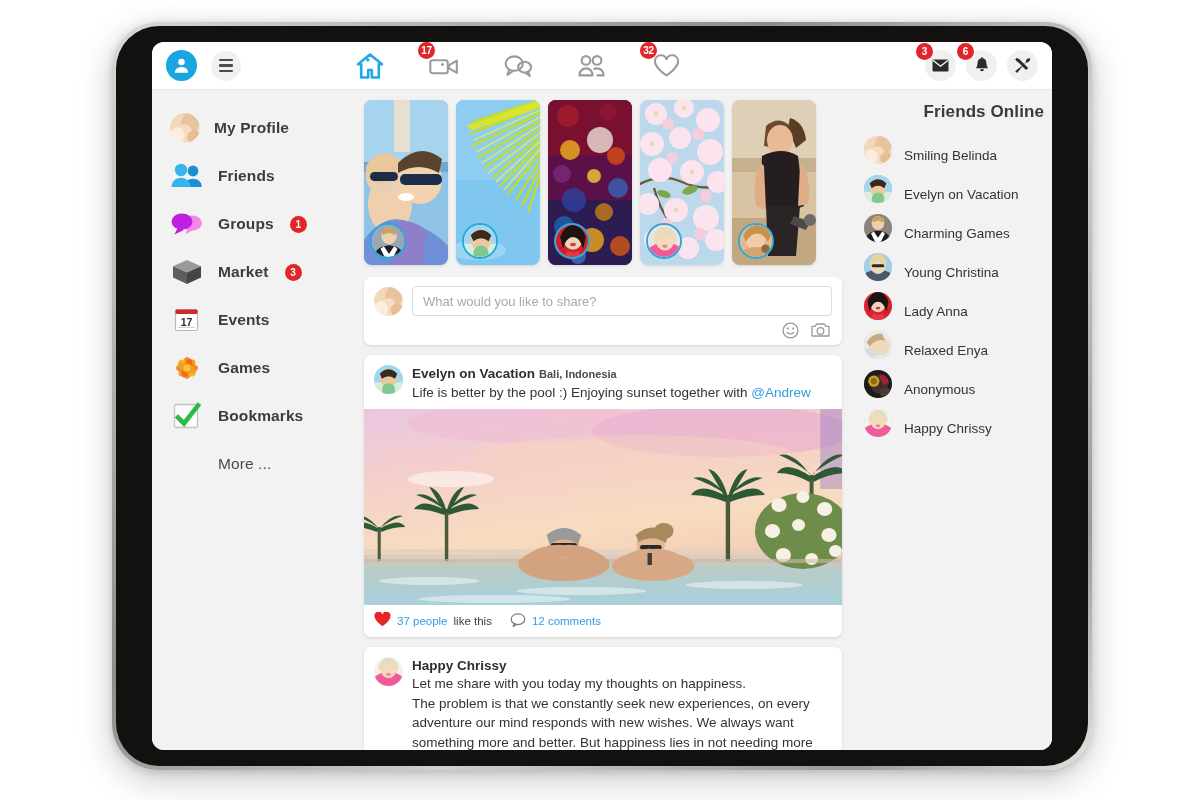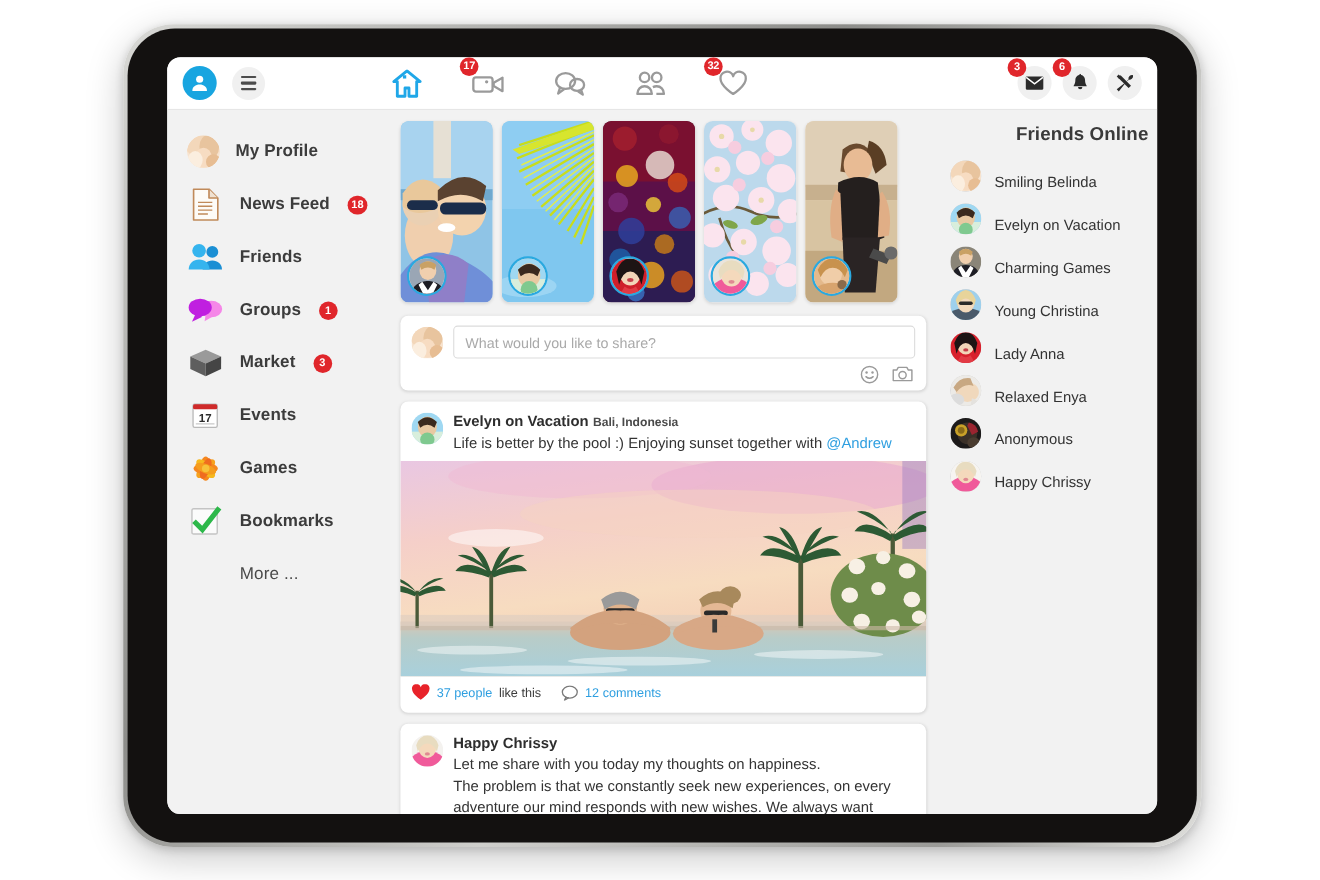--- a/index.html
+++ b/index.html
@@ -16,21 +16,21 @@
     width: 980px; height: 748px;
     border-radius: 46px;
     background: linear-gradient(135deg,#d9d9d6 0%,#bdbdba 14%,#8d8d8a 38%,#cfcfcc 62%,#9a9a97 86%,#e2e2df 100%);
     padding: 4px;
     box-shadow: 0 10px 34px rgba(0,0,0,0.22), 0 2px 8px rgba(0,0,0,0.14);
   }
   #device-bezel {
     width: 100%; height: 100%;
     border-radius: 43px;
     background: #131110;
-    padding: 26px 36px;
+    padding: 16px 36px;
     display: flex;
   }
   #screen {
     flex: 1;
     border-radius: 12px;
     background: #f2f2f2;
     overflow: hidden;
     position: relative;
     display: flex;
     flex-direction: column;
@@ -255,33 +255,20 @@
                   <ellipse cx="27" cy="14" rx="12" ry="15" fill="#e8c49e"></ellipse>
                   <ellipse cx="20" cy="27" rx="10" ry="12" fill="#f7dcc2"></ellipse>
                   <ellipse cx="10" cy="30" rx="9" ry="11" fill="#fbeedf"></ellipse>
                   <ellipse cx="32" cy="32" rx="9" ry="9" fill="#e7bd93"></ellipse>
                 </g>
               </svg>
             </div>
             <span class="side-label">My Profile</span>
           </div>
 
-          <div class="side-item">
-            <div class="side-ico">
-              <svg width="26" height="30" viewBox="0 0 26 30">
-                <path d="M2 1h14l8 8v20H2z" fill="#fdfbf7" stroke="#c08a5a" stroke-width="1.5" stroke-linejoin="round"></path>
-                <path d="M16 1v8h8" fill="#f0e2d2" stroke="#c08a5a" stroke-width="1.5" stroke-linejoin="round"></path>
-                <g stroke="#c08a5a" stroke-width="1.3">
-                  <path d="M6 13h13M6 16.5h13M6 20h13M6 23.5h9"></path>
-                </g>
-              </svg>
-            </div>
-            <span class="side-label">News Feed</span>
-            <span class="side-badge">18</span>
-          </div>
 
           <div class="side-item">
             <div class="side-ico">
               <svg width="32" height="26" viewBox="0 0 32 26">
                 <circle cx="22" cy="8" r="5.4" fill="#1b8fd4"></circle>
                 <path d="M13.2 24c0-5 3.9-8.2 8.8-8.2s8.8 3.2 8.8 8.2z" fill="#1b8fd4"></path>
                 <circle cx="10" cy="7" r="6.2" fill="#35b4ee"></circle>
                 <path d="M0.5 24c0-5.6 4.3-9.2 9.5-9.2s9.5 3.6 9.5 9.2z" fill="#35b4ee"></path>
               </svg>
             </div>

